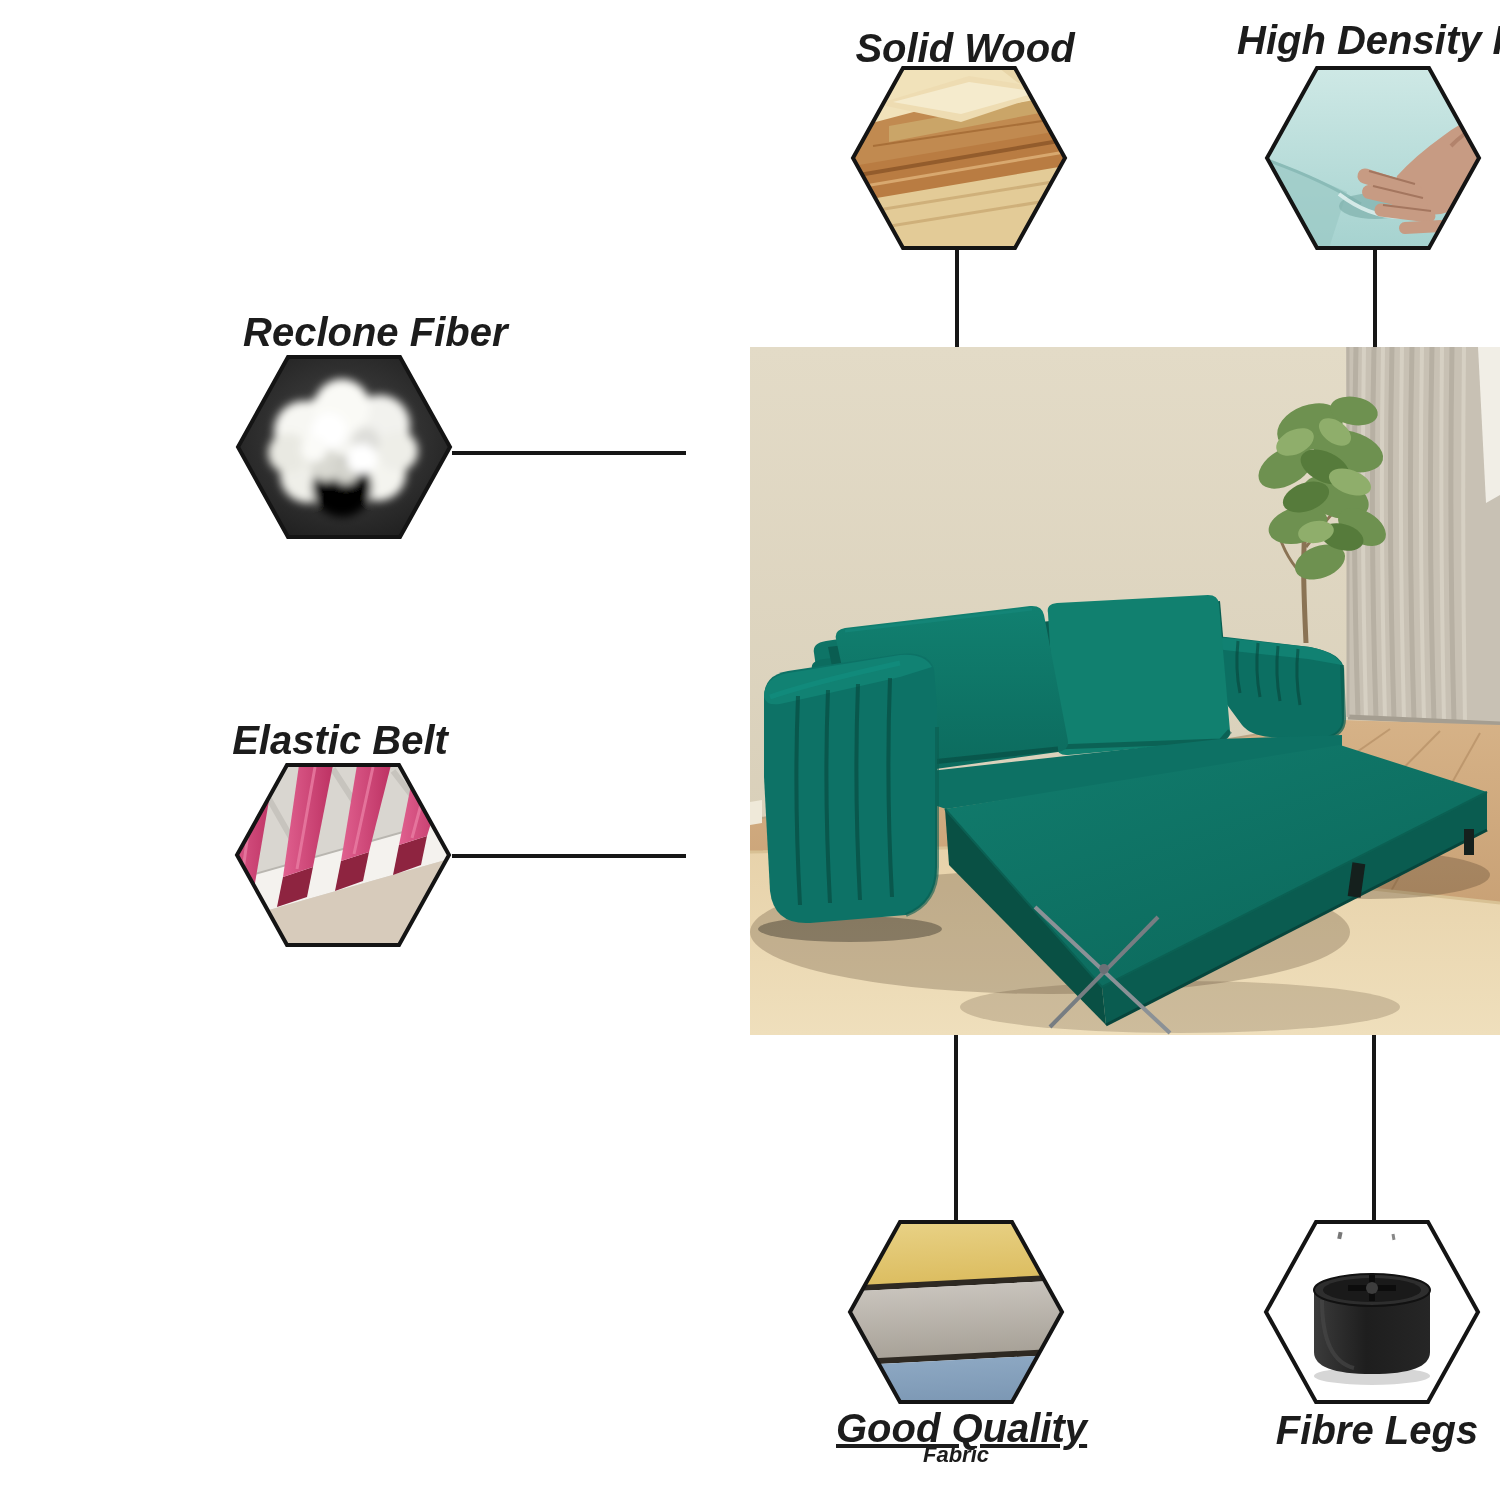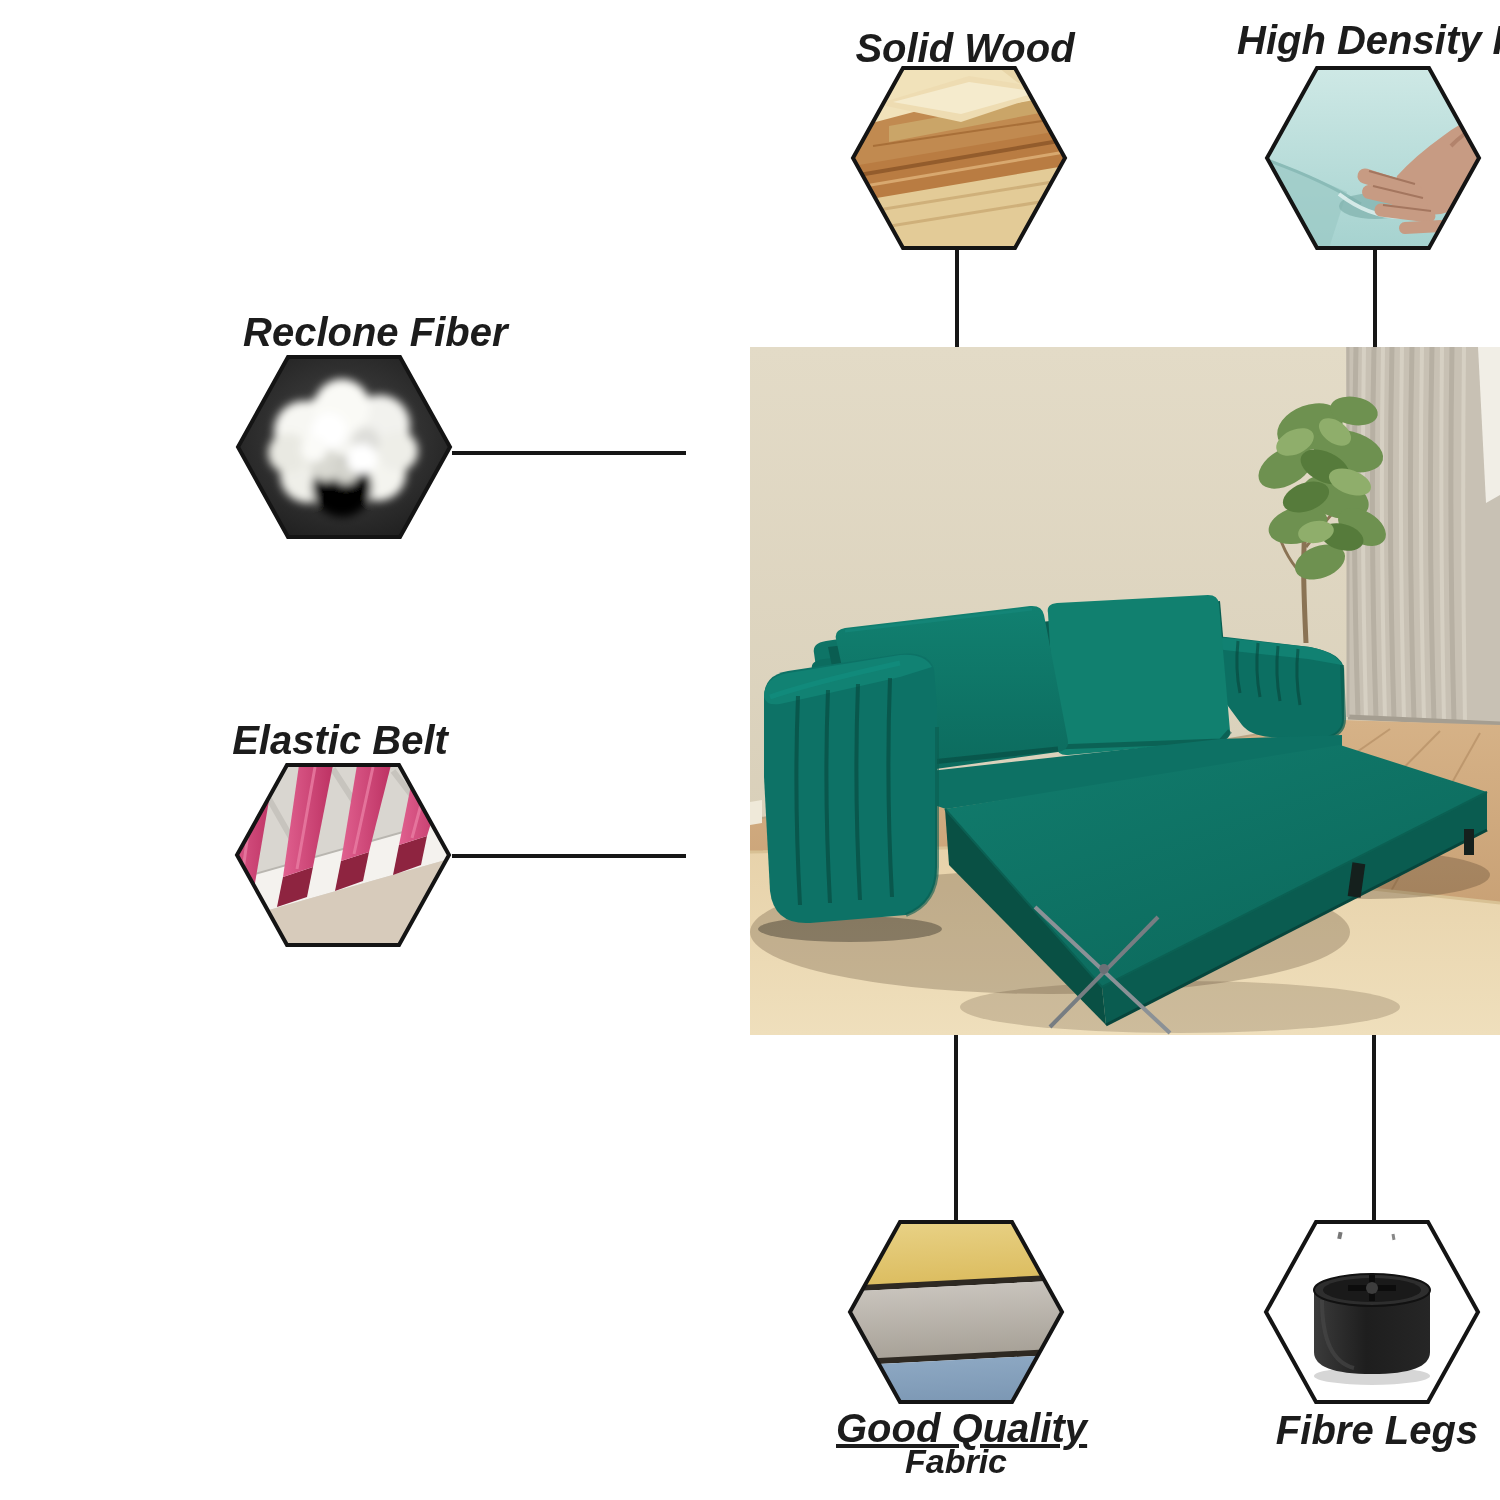--- a/index.html
+++ b/index.html
@@ -6,21 +6,21 @@
   body{
     width:1500px;height:1500px;position:relative;overflow:hidden;
     background:#ffffff;
     font-family:"Liberation Sans", sans-serif;
   }
   .title{
     position:absolute;
     font-style:italic;font-weight:700;font-size:40px;line-height:1;
     color:#1c1c1c;text-align:center;white-space:nowrap;
   }
-  .title.sub{font-size:34px;}
+  .title.sub{font-size:22px;}
   .line{position:absolute;background:#161616;}
   .hex{position:absolute;width:220px;height:188px;}
   .photo{position:absolute;left:750px;top:347px;width:750px;height:688px;}
 </style>
 </head>
 <body>
 
 <div class="title" style="left:845px;top:20px;width:240px;margin-top:8px;">Solid Wood</div>
 
 <div class="title" style="left:1237px;top:20px;width:330px;text-align:left;">High Density Foam</div>

